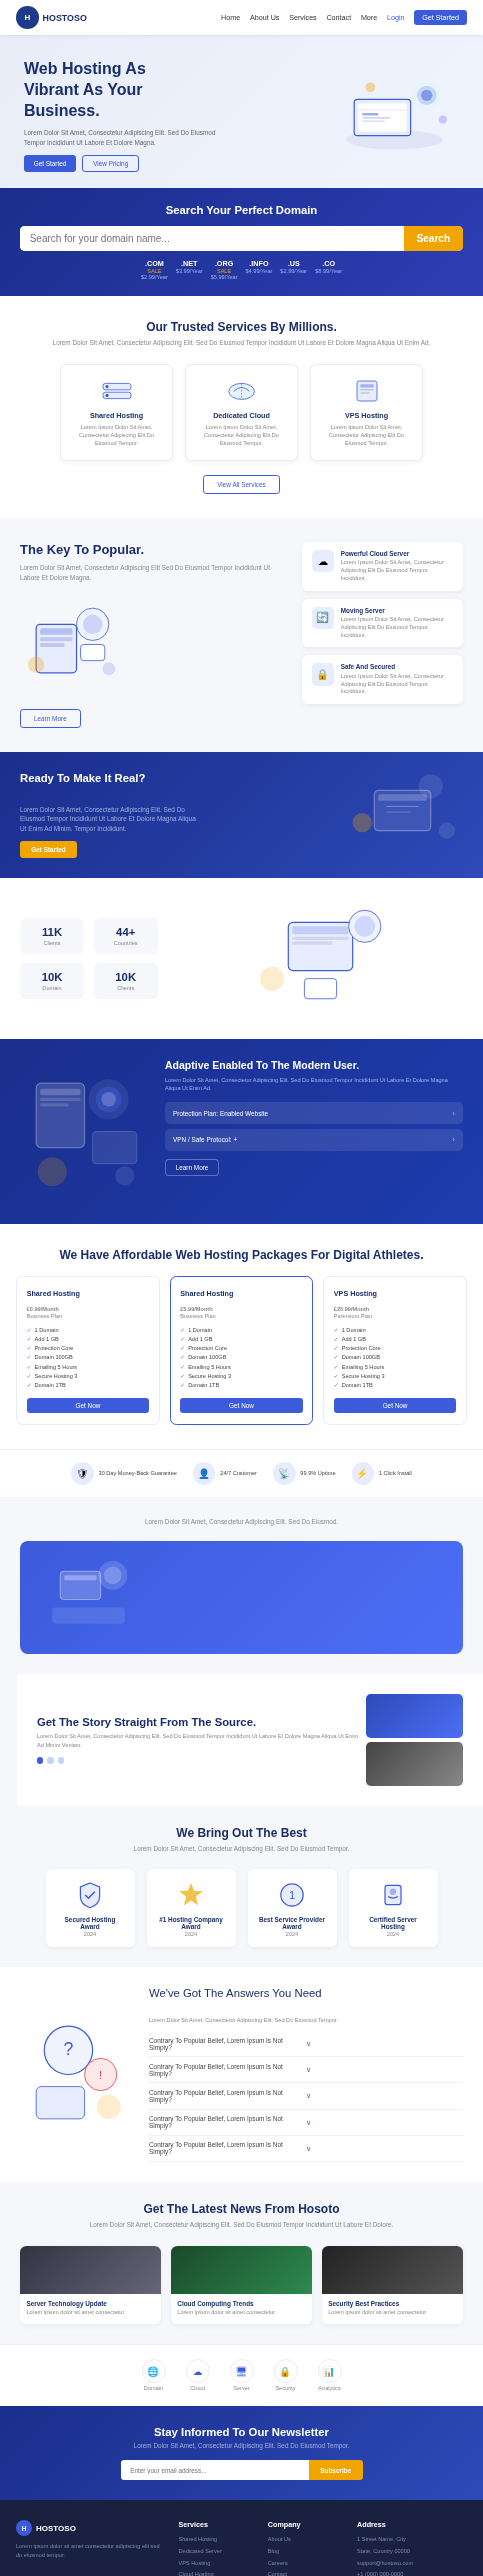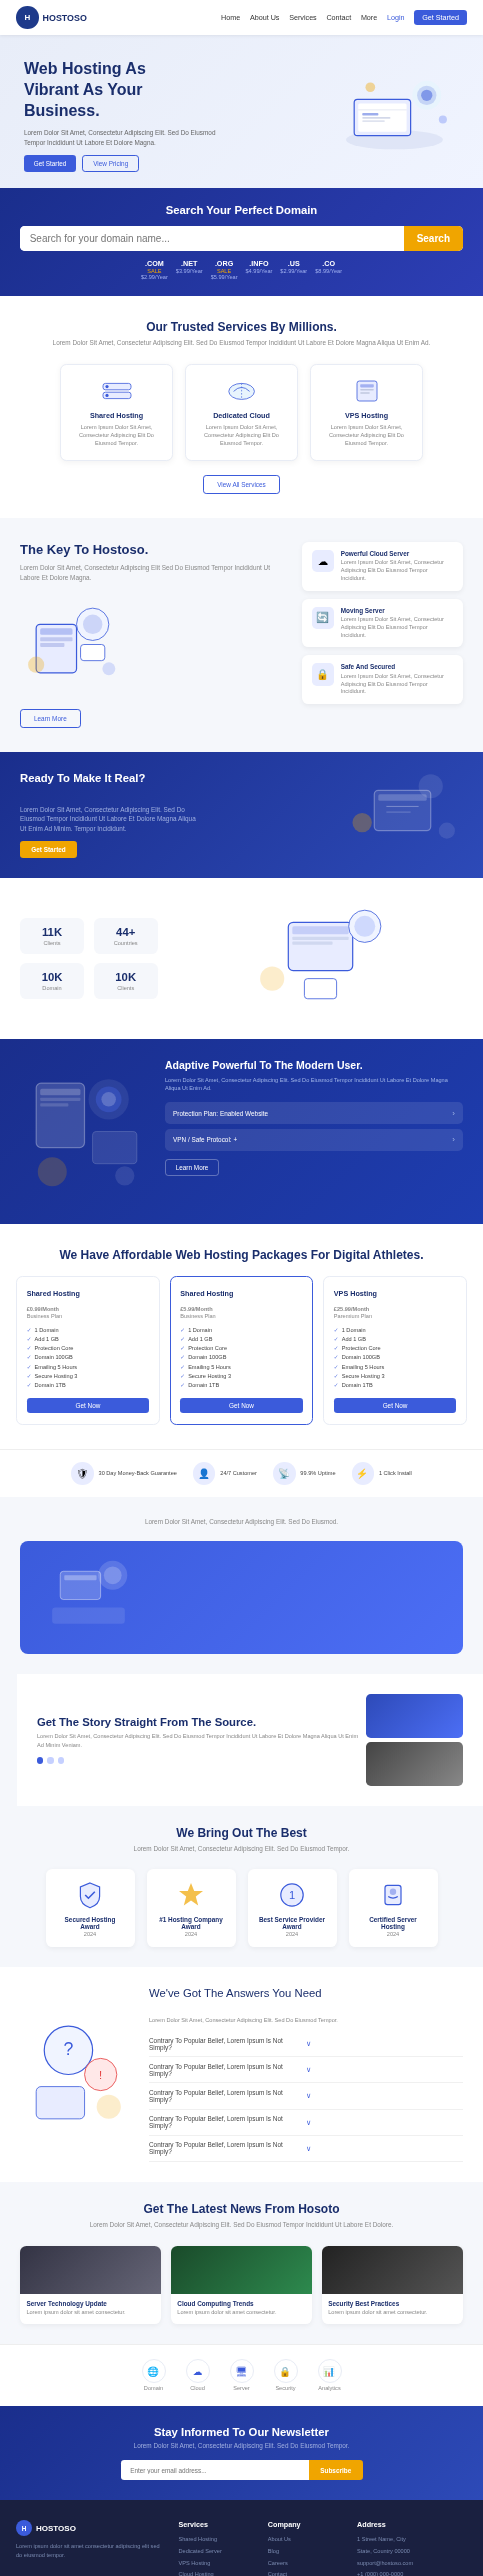--- a/index.html
+++ b/index.html
@@ -300,21 +300,21 @@
       </div>
       <h3>VPS Hosting</h3>
       <p>Lorem Ipsum Dolor Sit Amet, Consectetur Adipiscing Elit Do Eiusmod Tempor.</p>
     </div>
   </div>
   <button class="services-btn">View All Services</button>
 </section>
 
 <section class="key-section">
   <div class="key-left">
-    <h2>The Key To Hostoso.</h2>
+    <h2>The Key To Popular.</h2>
     <p>Lorem Dolor Sit Amet, Consectetur Adipiscing Elit Sed Do Eiusmod Tempor Incididunt Ut Labore Et Dolore Magna.</p>
     <div class="key-img illus">
       <svg width="105" height="105" viewBox="0 0 130 130">
         <rect x="20" y="40" width="50" height="60" rx="5" fill="#e8ecff" stroke="#3b5bdb" stroke-width="1.5"></rect>
         <rect x="25" y="45" width="40" height="8" rx="2" fill="#3b5bdb" opacity="0.3"></rect>
         <rect x="25" y="56" width="40" height="5" rx="1" fill="#c0c8f0"></rect>
         <rect x="25" y="63" width="30" height="5" rx="1" fill="#c0c8f0"></rect>
         <circle cx="90" cy="40" r="20" fill="#f0f4ff" stroke="#3b5bdb" stroke-width="1"></circle>
         <circle cx="90" cy="40" r="12" fill="#3b5bdb" opacity="0.2"></circle>
         <rect x="75" y="65" width="30" height="20" rx="4" fill="#fff" stroke="#3b5bdb" stroke-width="1"></rect>
@@ -410,21 +410,21 @@
       <rect x="25" y="55" width="35" height="4" rx="1" fill="rgba(255,255,255,0.15)"></rect>
       <circle cx="110" cy="50" r="25" fill="rgba(255,255,255,0.08)"></circle>
       <circle cx="110" cy="50" r="16" fill="rgba(76,110,245,0.3)"></circle>
       <circle cx="110" cy="50" r="9" fill="rgba(255,255,255,0.2)"></circle>
       <rect x="90" y="90" width="55" height="40" rx="5" fill="rgba(255,255,255,0.1)" stroke="rgba(255,255,255,0.2)" stroke-width="1"></rect>
       <circle cx="40" cy="140" r="18" fill="rgba(240,165,0,0.2)"></circle>
       <circle cx="130" cy="145" r="12" fill="rgba(255,255,255,0.1)"></circle>
     </svg>
   </div>
   <div class="adaptive-right">
-    <h2>Adaptive Powerful To The Modern User.</h2>
+    <h2>Adaptive Enabled To The Modern User.</h2>
     <p>Lorem Dolor Sit Amet, Consectetur Adipiscing Elit. Sed Do Eiusmod Tempor Incididunt Ut Labore Et Dolore Magna Aliqua Ut Enim Ad.</p>
     <div class="adaptive-feature">
       <span>Protection Plan: Enabled Website</span>
       <span class="arrow">›</span>
     </div>
     <div class="adaptive-feature">
       <span>VPN / Safe Protocol: +</span>
       <span class="arrow">›</span>
     </div>
     <button class="adaptive-btn">Learn More</button>

